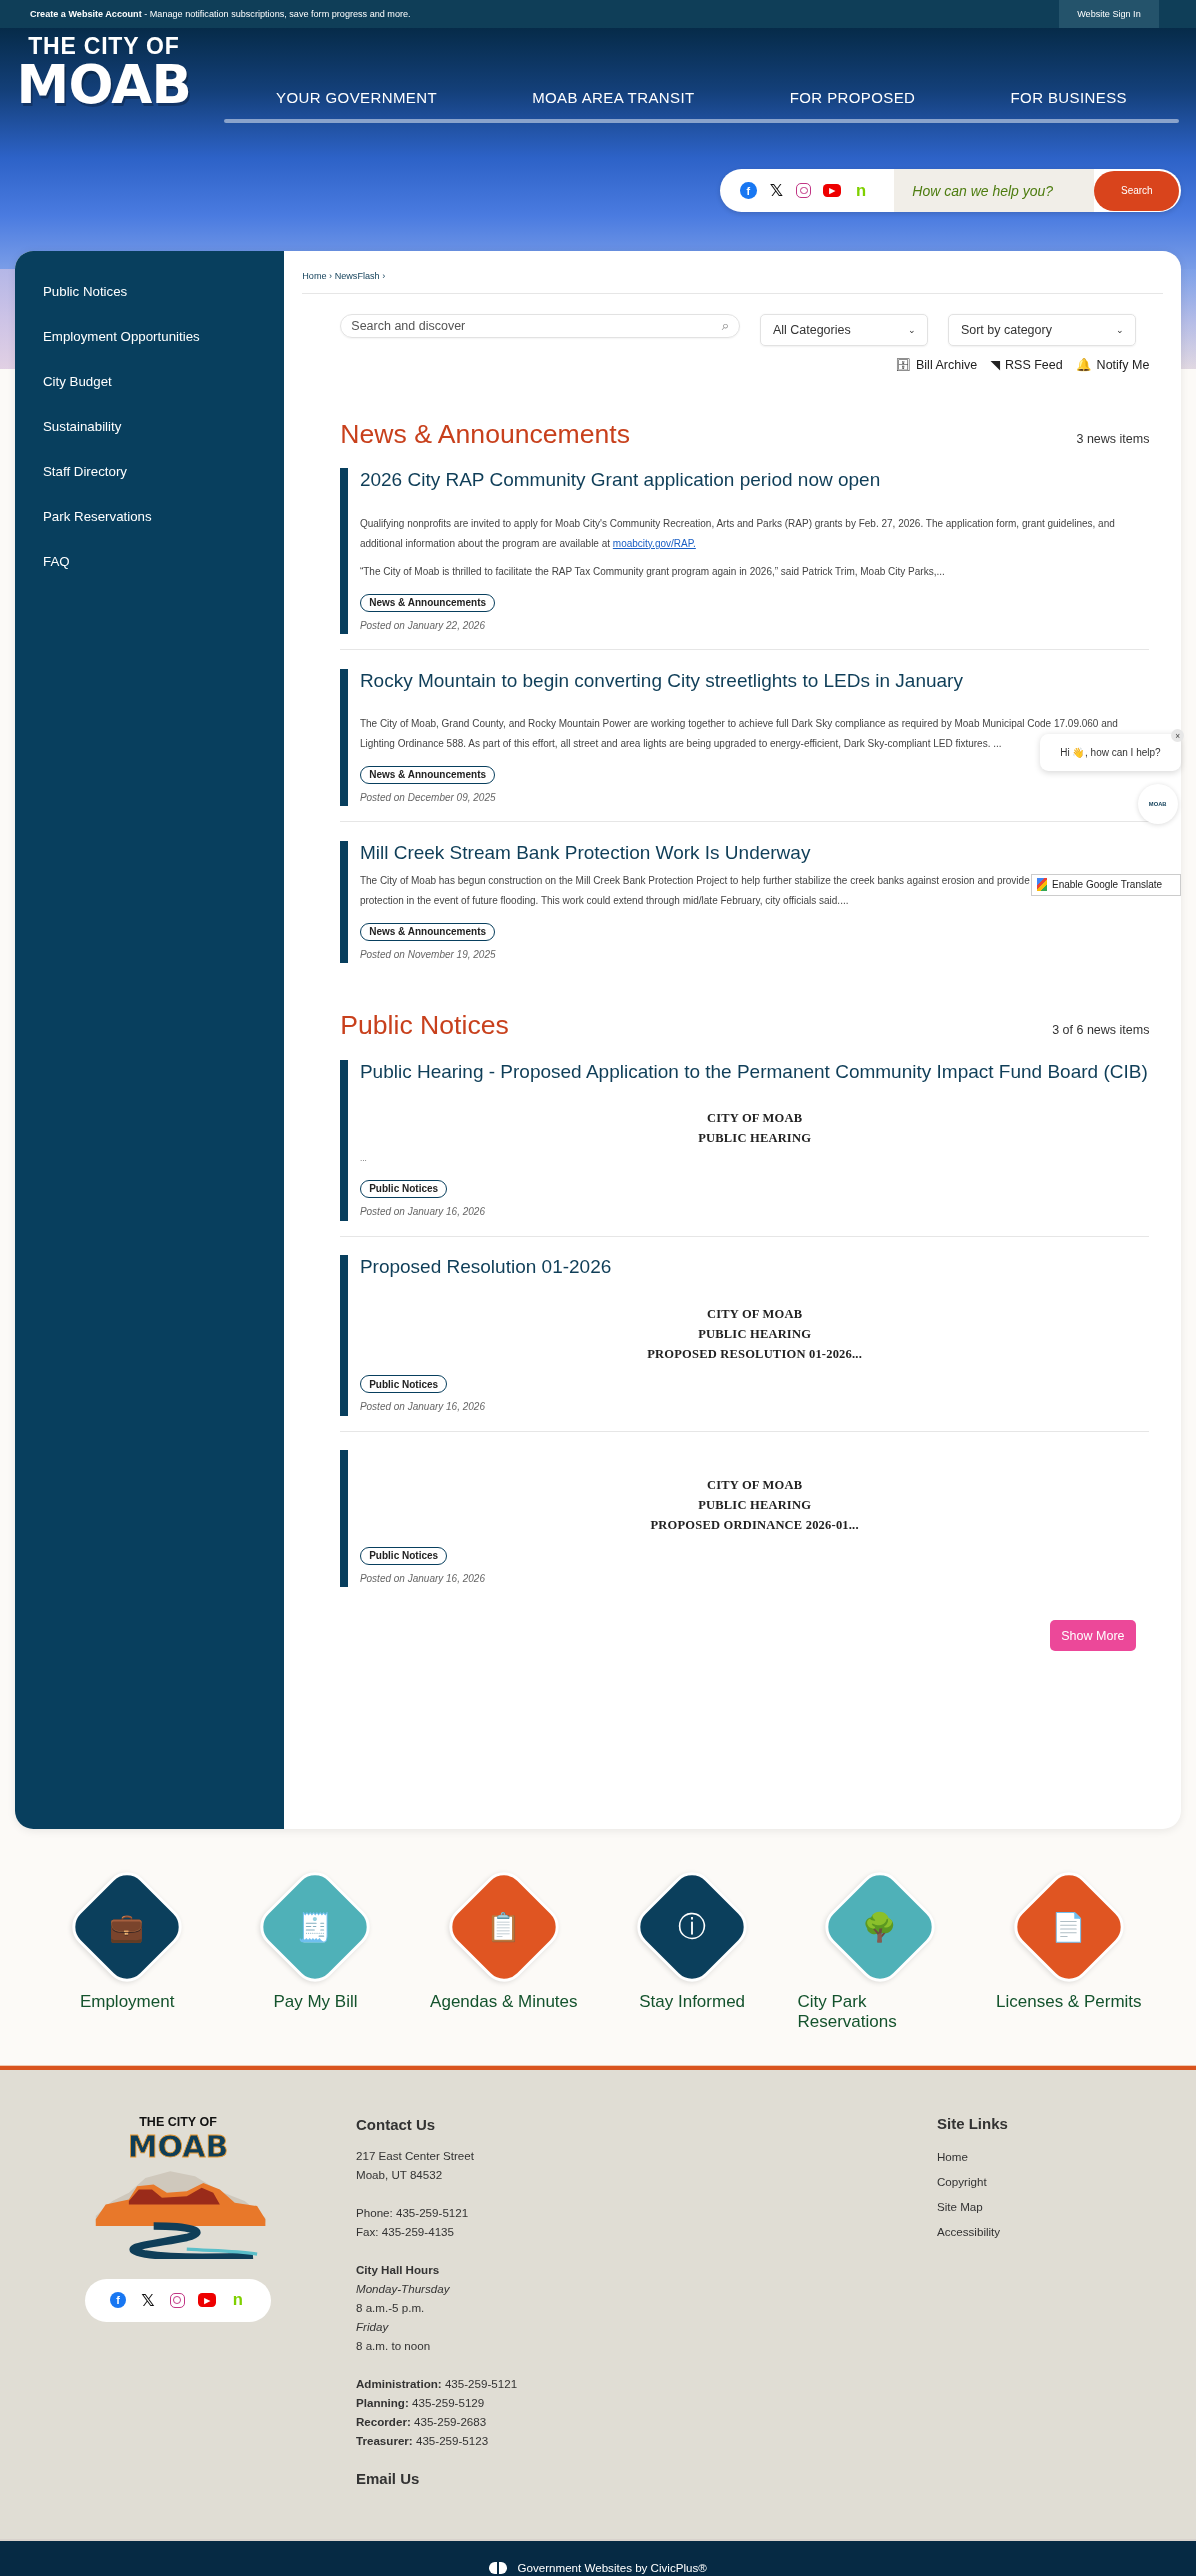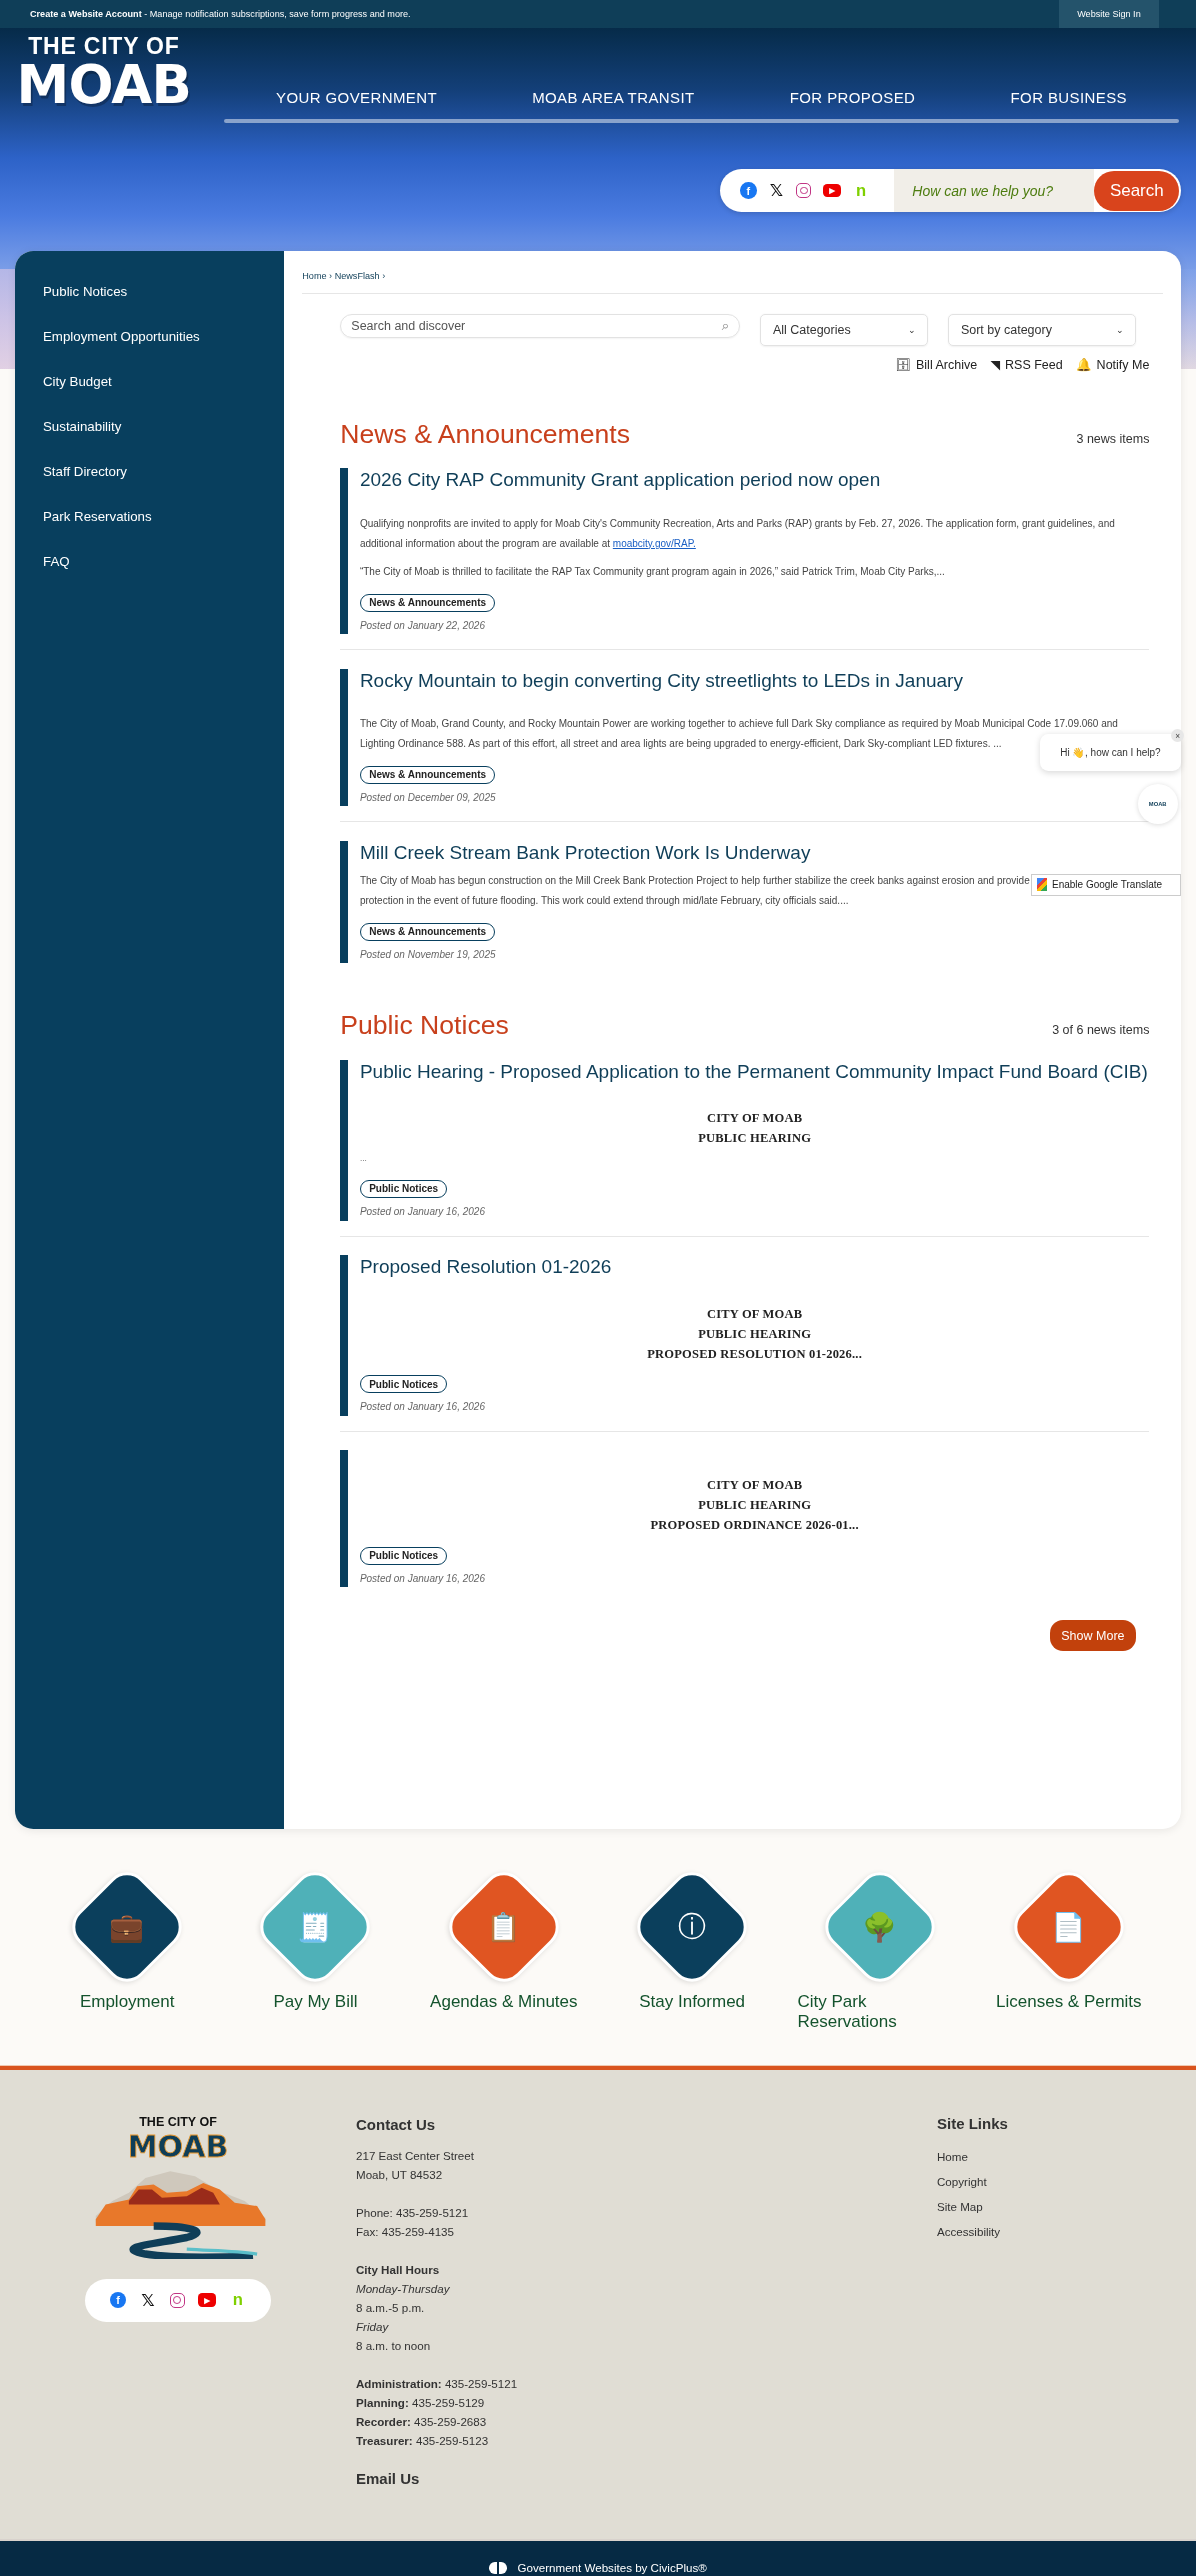--- a/index.html
+++ b/index.html
@@ -23,21 +23,21 @@
   .searchpill { position: absolute; right: 15px; top: 141px; width: 461px; height: 43px; background: #fff; border-radius: 21.6px; display: flex; align-items: center; z-index: 2; box-shadow: 0 1.7px 5px rgba(0,0,0,0.15); }
   .socials { display: flex; align-items: center; gap: 11.6px; padding-left: 20px; width: 174px; }
   .soc { width: 16.6px; height: 16.6px; display: inline-flex; align-items: center; justify-content: center; font-weight: bold; font-size: 11.6px; }
   .soc.fb { background: #1877f2; border-radius: 50%; color: #fff; font-size: 10.8px; }
   .soc.x { color: #111; font-size: 16.6px; font-family: "DejaVu Sans", sans-serif; }
   .soc.ig { border: 1.7px solid #c13584; border-radius: 5px; width: 15px; height: 15px; }
   .soc.ig::after { content:""; width:5.8px; height:5.8px; border:1.7px solid #c13584; border-radius:50%; }
   .soc.yt { background: #e00; border-radius: 4.2px; width: 18.3px; height: 13.3px; color: #fff; font-size: 7.5px; }
   .soc.nd { color: #7fd000; font-size: 16.6px; }
   .sinput { flex: 1; height: 43px; background: #f1eee8; display: flex; align-items: center; padding-left: 18.3px; font-style: italic; font-size: 14px; color: #4d7c0f; }
-  .sbtn { height: 40px; width: 85px; margin-right: 1.7px; background: #d9441c; border-radius: 20px; color: #fff; font-size: 17px; display: flex; align-items: center; justify-content: center; }
+  .sbtn { height: 40px; width: 85px; margin-right: 1.7px; background: #d9441c; border-radius: 20px; color: #fff; font-size: 10px; display: flex; align-items: center; justify-content: center; }
 
   
   .card { position: relative; margin: -118px 15px 0 15px; display: flex; z-index: 3; background: #fff; border-radius: 18.3px; overflow: hidden; box-shadow: 0 1.7px 8.3px rgba(0,0,0,0.08); }
   .side { width: 269px; background: #083f5e; padding-top: 23px; min-height: 1578px; }
   .side a { display: block; color: #fff; font-size: 13.3px; padding: 0 0 0 28px; height: 45px; line-height: 35px; }
   .content { flex: 1; padding: 20px 18.3px 0 18.3px; }
   .crumb { font-size: 9.1px; color: #0f3e58; padding-bottom: 11.6px; border-bottom: 0.8px solid #e6e6e6; }
   .filters { display: flex; gap: 20px; margin: 20px 0 0 38px; }
   .finput { width: 400px; height: 24px; border: 0.8px solid #e2e2e2; border-radius: 16px; display: flex; align-items: center; justify-content: space-between; padding: 0 10px; font-size: 12.5px; color: #555; box-shadow: 0 0.8px 1.7px rgba(0,0,0,0.06); }
   .fsel { width: 168px; height: 32px; border: 0.8px solid #e2e2e2; border-radius: 5px; display: flex; align-items: center; justify-content: space-between; padding: 0 11.6px; font-size: 12.5px; color: #333; box-shadow: 0 0.8px 1.7px rgba(0,0,0,0.06); }
@@ -51,21 +51,21 @@
   .item { border-left: 8.3px solid #083f5e; padding-left: 11.6px; margin-top: 18.3px; padding-bottom: 1.7px; }
   .sep { border-bottom: 0.8px solid #e6e6e6; margin: 15px 0 0 0; }
   .item h3 { color: #0f3e58; font-size: 19px; font-weight: normal; line-height: 1.25; }
   .item p { font-size: 10px; line-height: 20px; color: #444; }
   .item p a { color: #1a5fc4; text-decoration: underline; }
   .item .gap { height: 21.6px; }
   .serif { font-family: "Liberation Serif", serif; font-weight: bold; text-align: center; font-size: 12.5px; line-height: 20px; color: #222; letter-spacing: 0.2px; }
   .tag { display: inline-block; margin-top: 11.6px; border: 1.7px solid #083f5e; border-radius: 11.6px; padding: 2.5px 8.3px; font-size: 10px; font-weight: bold; color: #222; }
   .posted { font-size: 10px; font-style: italic; color: #666; margin-top: 8.3px; padding-bottom: 1.7px; }
   .showmore { display: flex; justify-content: flex-end; padding: 33px 13.3px 47px 0; }
-  .showmore a { background: #c2410c; color: #fff; font-size: 12.5px; padding: 8.3px 11.6px; border-radius: 13px; }
+  .showmore a { background: #ec4899; color: #fff; font-size: 12.5px; padding: 8.3px 11.6px; border-radius: 5px; }
 
   
   .chatbubble { position: absolute; right: 15px; top: 734px; width: 141px; height: 37px; background: #fff; border-radius: 8.3px; box-shadow: 0 1.7px 6.6px rgba(0,0,0,0.15); font-size: 10px; color: #333; display: flex; align-items: center; justify-content: center; z-index: 10; }
   .chatclose { position: absolute; right: -3.3px; top: -5px; width: 13.3px; height: 13.3px; border-radius: 50%; background: #e7e7e7; font-size: 8.3px; display: flex; align-items: center; justify-content: center; color: #444; }
   .chatavatar { position: absolute; right: 18.3px; top: 784px; width: 40px; height: 40px; border-radius: 50%; background: #fff; box-shadow: 0 0.8px 5px rgba(0,0,0,0.15); display: flex; align-items: center; justify-content: center; z-index: 10; font-size: 5.8px; font-weight: bold; color: #0f3e58; }
   .gtrans { position: absolute; right: 15px; top: 874px; width: 150px; height: 21.6px; background: #fff; border: 0.8px solid #ccc; display: flex; align-items: center; gap: 5px; padding-left: 5px; font-size: 10px; color: #222; z-index: 10; }
   .gicon { width: 10px; height: 13.3px; background: linear-gradient(135deg, #4285f4 0 33%, #ea4335 33% 50%, #fbbc05 50% 70%, #34a853 70%); }
 
   
   .quick { display: flex; justify-content: space-around; padding: 40px 33px 33px; background: #fcfaf7; }

